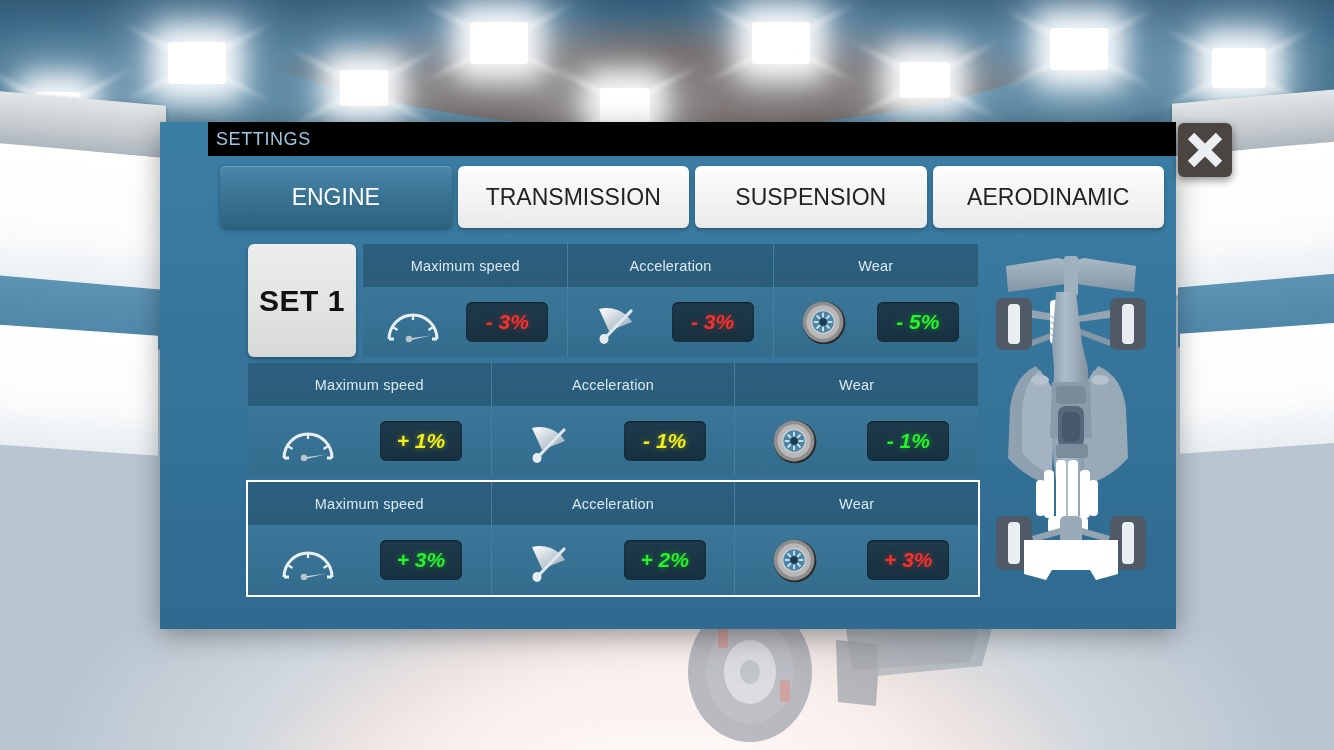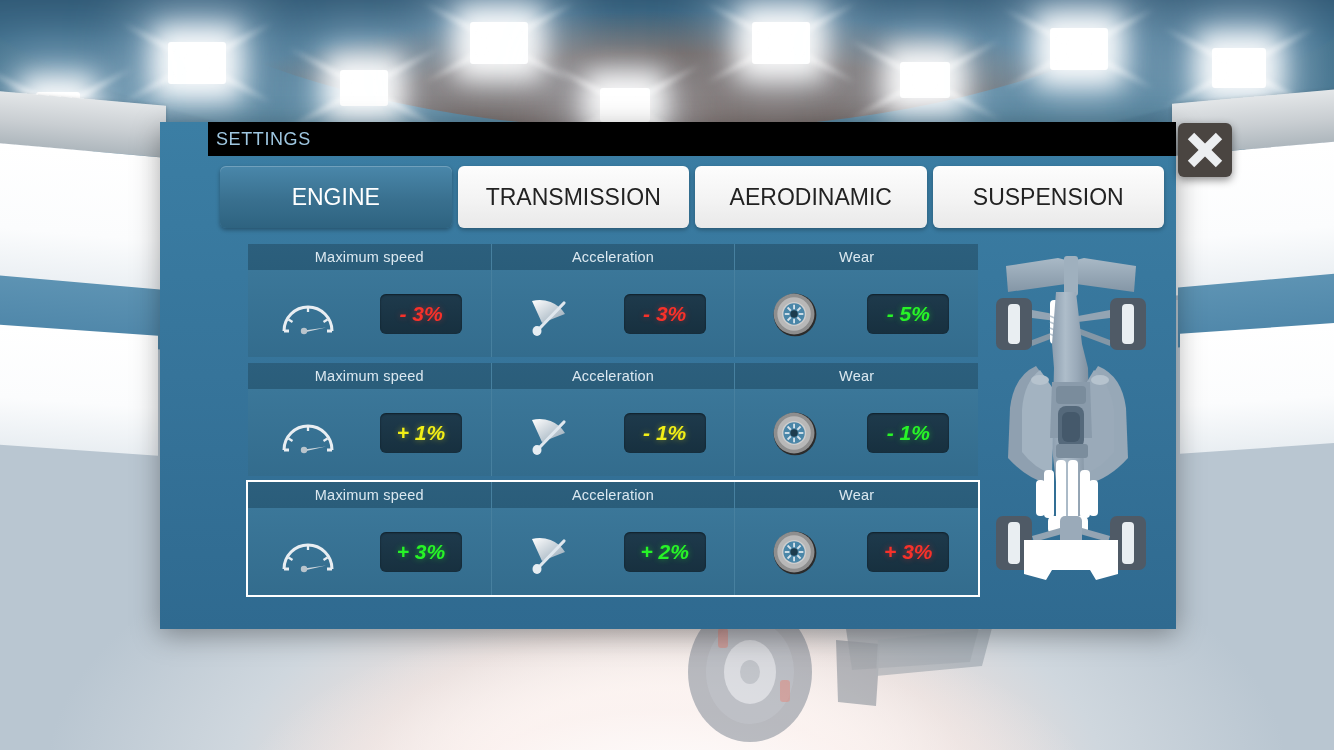--- a/index.html
+++ b/index.html
@@ -166,21 +166,21 @@
   .stats.selected { outline: 2px solid #ffffff; outline-offset: 0; }
 
   .stat-cell {
     flex: 1;
     display: flex; flex-direction: column;
     border-right: 1px solid #47809f;
   }
   .stat-cell:last-child { border-right: none; }
 
   .stat-head {
-    height: 26px;
+    height: 43px;
     background: linear-gradient(180deg, #2c5f7d 0%, #2a5d7a 100%);
     color: #dbe8f0;
     font-size: 14.5px;
     display: flex; align-items: center; justify-content: center;
     letter-spacing: .2px;
   }
   .stat-body {
     flex: 1;
     display: flex; align-items: center; justify-content: space-around;
     background: linear-gradient(180deg, #3b7799 0%, #336c8d 100%);
@@ -260,32 +260,35 @@
   </div>
 
   <div class="tabs">
     <div class="tab active">
       <span>ENGINE</span>
     </div>
     <div class="tab">
       <span>TRANSMISSION</span>
     </div>
     <div class="tab">
+      <span>SUSPENSION</span>
+    </div>
+    <div class="tab">
       <span>AERODINAMIC</span>
     </div>
-    <div class="tab">
-      <span>SUSPENSION</span>
-    </div>
   </div>
 
   <div class="body-area">
 
     <div class="sets">
 
       <div class="set-row">
+        <div class="set-btn">
+          <span>SET 1</span>
+        </div>
         <div class="stats">
 
           <div class="stat-cell">
             <div class="stat-head">Maximum speed</div>
             <div class="stat-body">
               <span class="stat-icon">
                 <svg viewBox="0 0 62 50" width="62" height="50">
                   <path d="M7 42 A24 24 0 0 1 55 42" fill="none" stroke="#e9eef2" stroke-width="3"></path>
                   <line x1="7" y1="42" x2="12" y2="42" stroke="#e9eef2" stroke-width="3"></line>
                   <line x1="55" y1="42" x2="50" y2="42" stroke="#e9eef2" stroke-width="3"></line>

